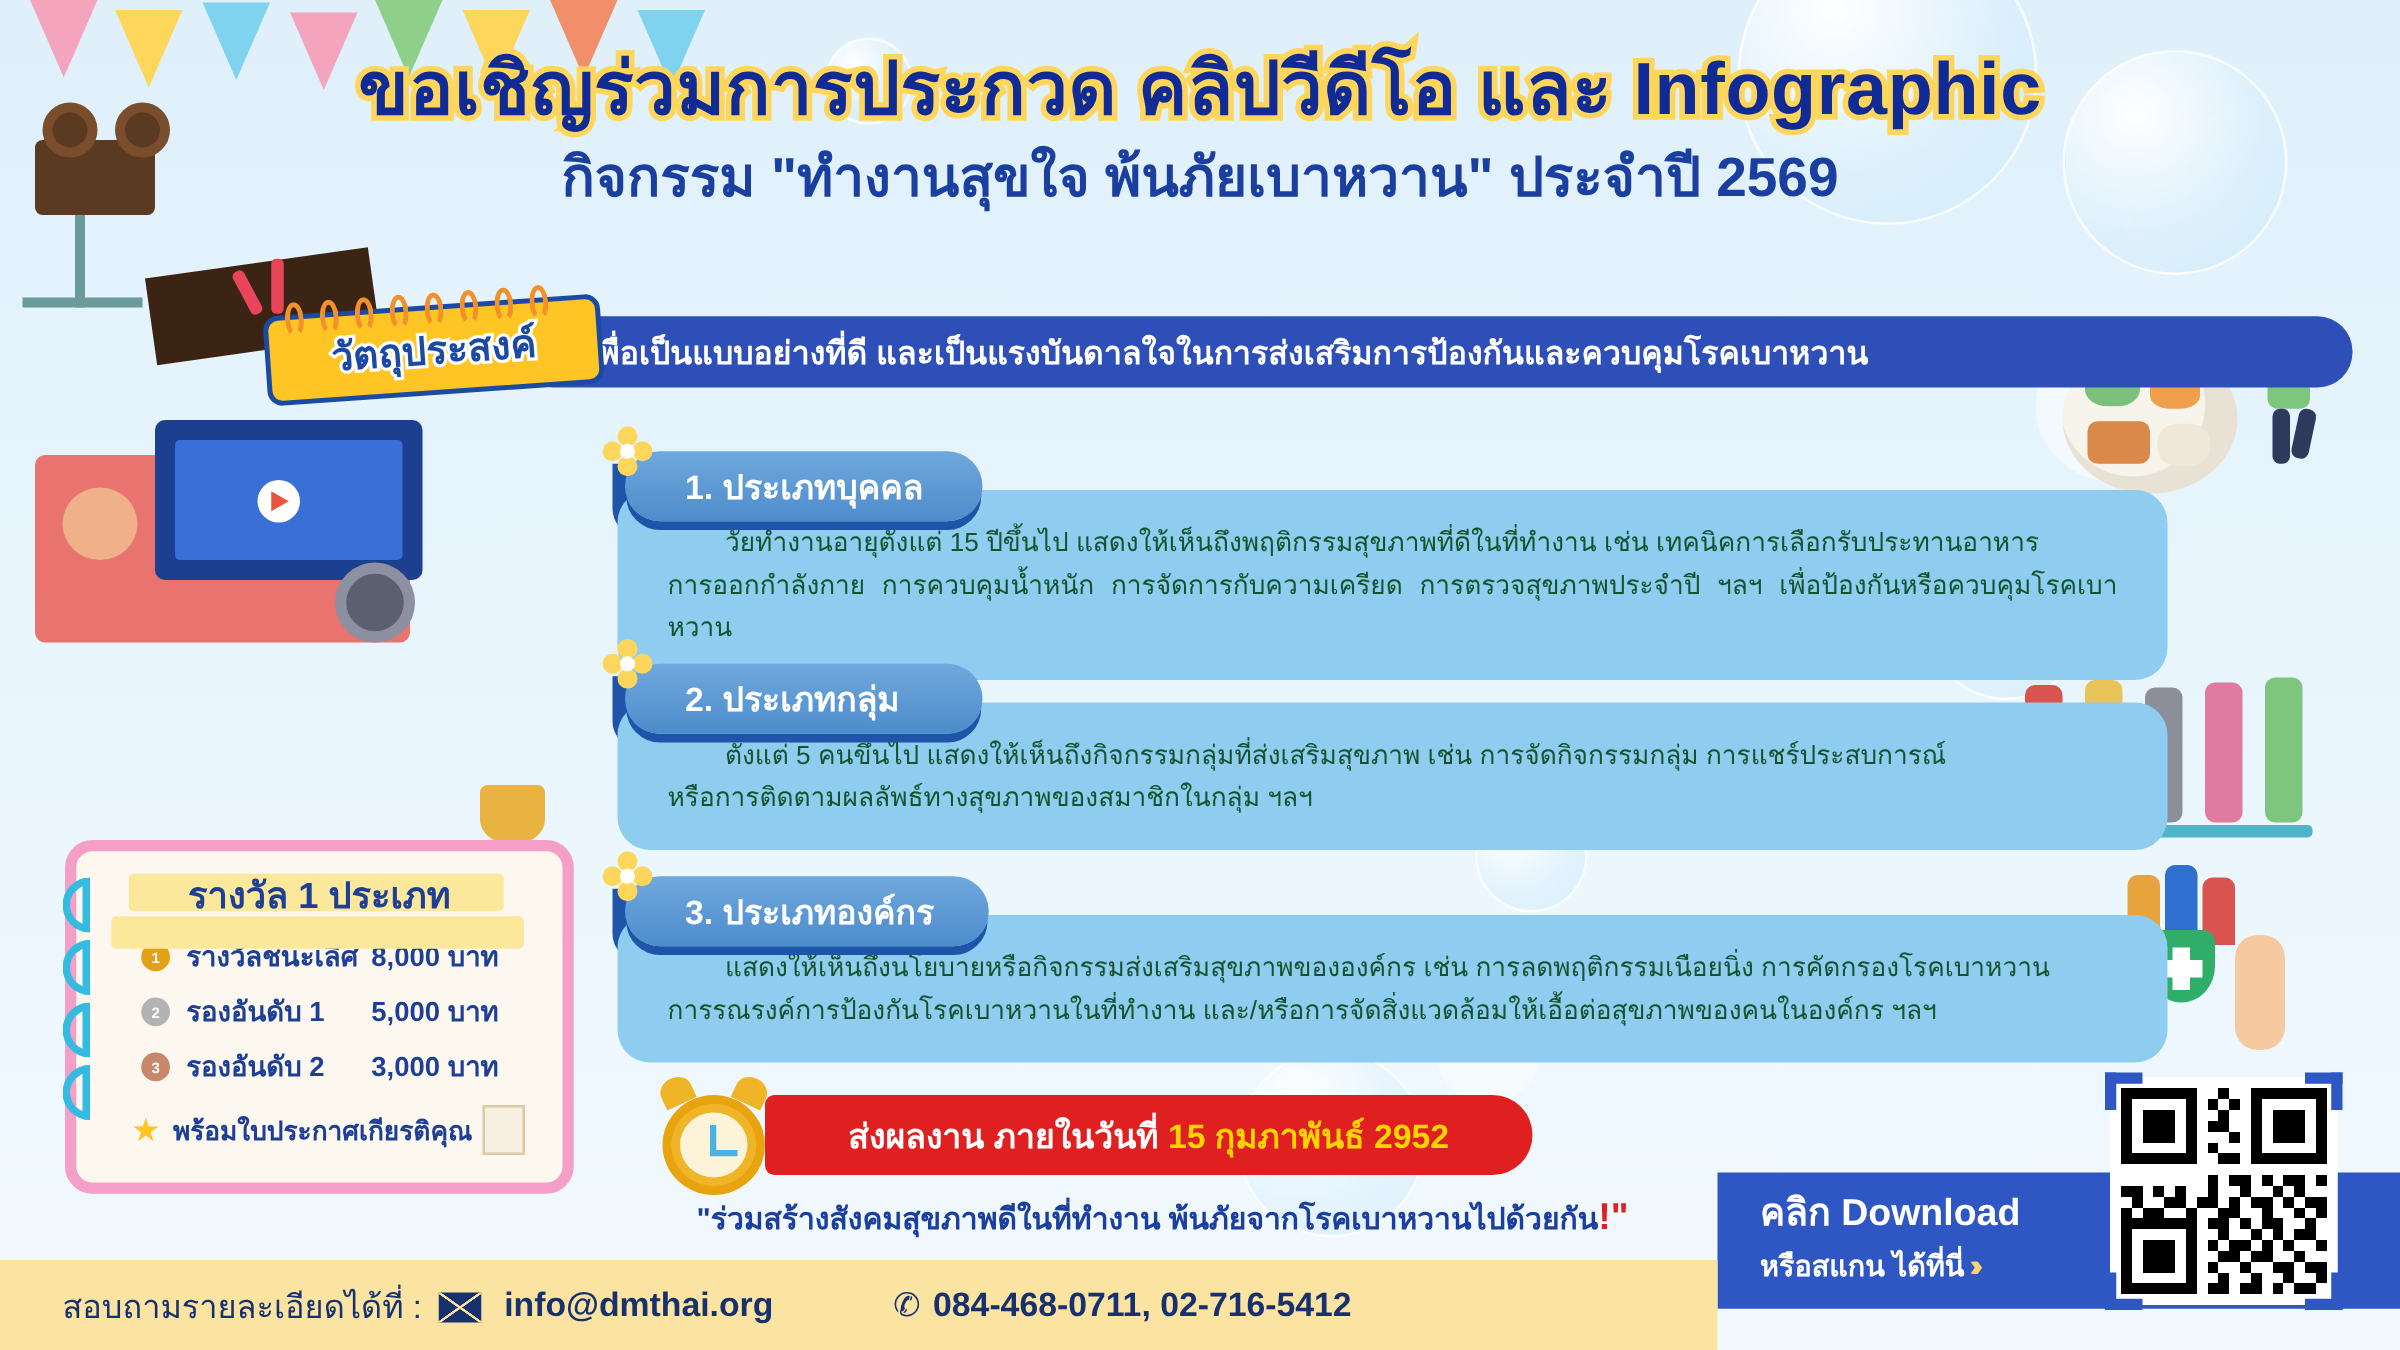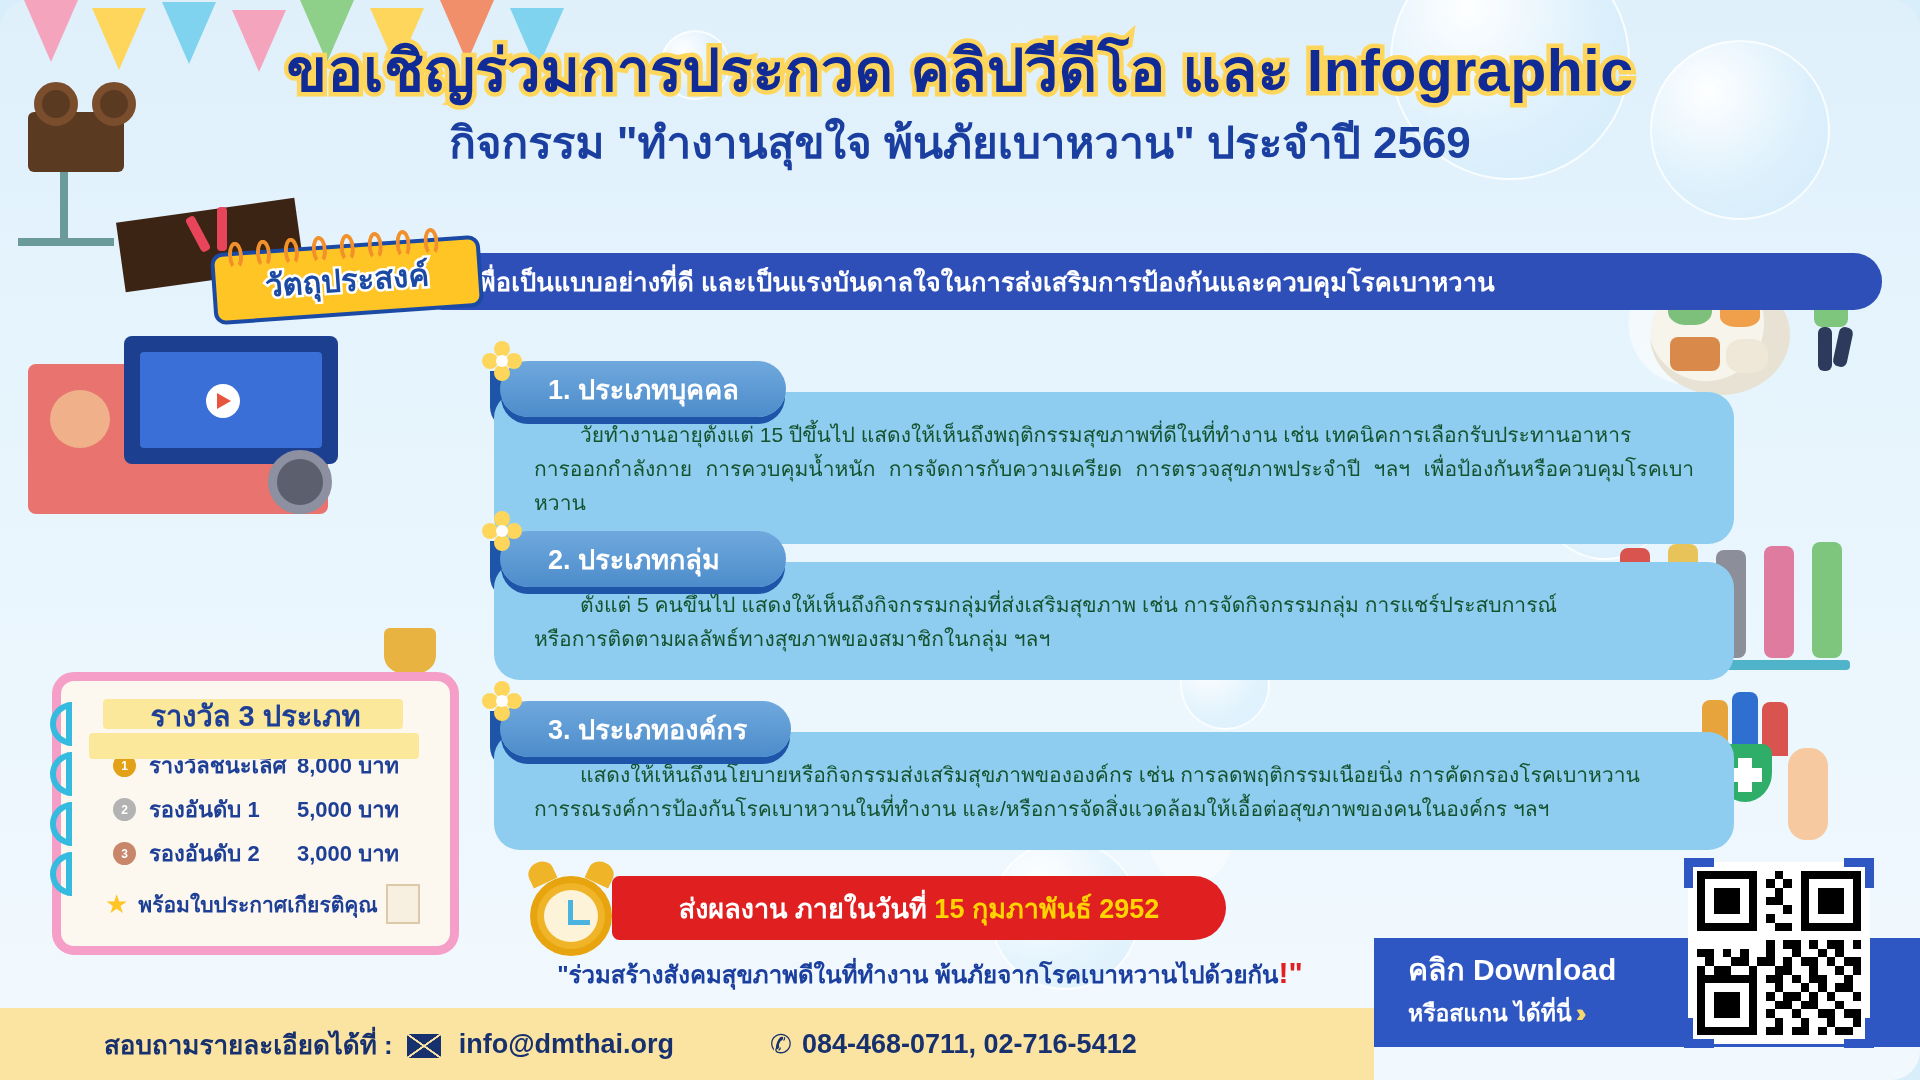--- a/index.html
+++ b/index.html
@@ -11,21 +11,20 @@
     background: #d9eefb;
   }
   #poster {
     position: absolute; inset: 0;
     background:
       radial-gradient(circle at 76% 12%, rgba(255,255,255,.85) 0 2px, transparent 3px),
       radial-gradient(circle at 88% 30%, rgba(255,255,255,.55) 0 60px, transparent 62px),
       radial-gradient(circle at 62% 78%, rgba(255,255,255,.45) 0 40px, transparent 42px),
       radial-gradient(circle at 30% 52%, rgba(255,255,255,.35) 0 30px, transparent 32px),
       linear-gradient(180deg,#dff0fb 0%,#e8f5fd 45%,#f2f9fe 100%);
-    border-radius: 29px;
   }
   
   .bub { position:absolute; border-radius:50%;
          background: radial-gradient(circle at 32% 28%, rgba(255,255,255,.95), rgba(214,238,252,.45) 58%, rgba(186,225,248,.35) 100%);
          border:2px solid rgba(255,255,255,.8); }
   
   #title-wrap { position:absolute; top:38px; left:0; width:100%; text-align:center; z-index:6; }
   #main-title {
     font-size:59px; font-weight:bold; color:#102a96; letter-spacing:.5px;
     -webkit-text-stroke: 9px #ffd65c; paint-order: stroke fill;
@@ -111,21 +110,21 @@
   #download-block .dl2 { color:#fff; font-size:23px; font-weight:bold; margin-top:2px;}
   #download-block .dl3 { color:#fff; font-size:23px; font-weight:bold; margin-top:2px; display:flex; align-items:center;}
   .chev { color:#f5d76e; font-size:25px; letter-spacing:-7px; margin-left:4px; }
   #qr { position:absolute; left:1688px; top:862px; width:182px; height:182px; background:#fff; z-index:7; }
   .qr-corner { position:absolute; width:30px; height:30px; border:9px solid #2f57c4; }
   
   #footer {
     position:absolute; left:0; bottom:0; width:1374px; height:72px;
     background:#fbe3a2; display:flex; align-items:center; z-index:6;
   }
-  #footer .f-label { margin-left:104px; font-size:26px; font-weight:bold; color:#17306e; }
+  #footer .f-label { margin-left:50px; font-size:26px; font-weight:normal; color:#17306e; }
   #footer .f-email { margin-left:10px; font-size:27px; font-weight:bold; color:#17306e; }
   #footer .f-phone { margin-left:104px; font-size:27px; font-weight:bold; color:#17306e; }
   .mail-ico { display:inline-block; width:34px; height:24px; background:#17306e; margin:0 8px -3px 14px; position:relative;}
   .mail-ico::after{content:""; position:absolute; inset:0; background:
      linear-gradient(to bottom right, transparent 47%, #fbe3a2 48% 52%, transparent 53%),
      linear-gradient(to bottom left, transparent 47%, #fbe3a2 48% 52%, transparent 53%);}
   
   .ill { position:absolute; }
   .camera-body { position:absolute; left:28px; top:112px; width:96px; height:60px; background:#5b3a22; border-radius:6px; }
   .reel { position:absolute; width:44px; height:44px; border-radius:50%; background:#5b3a22; border:8px solid #7a4e2c;}
@@ -298,21 +297,21 @@
     <div style="position:absolute;left:10px;top:62px;width:56px;height:22px;background:#5b3a22;border-radius:4px;"></div>
   </div>
 
   <div id="prize-card">
     <div class="ring" style="top:32px;"></div>
     <div class="ring" style="top:82px;"></div>
     <div class="ring" style="top:132px;"></div>
     <div class="ring" style="top:182px;"></div>
     <div class="hl" style="left:42px;top:18px;width:300px;height:30px;"></div>
     <div class="hl" style="left:28px;top:52px;width:330px;height:26px;"></div>
-    <div id="prize-title">รางวัล 3 ประเภท</div>
+    <div id="prize-title">รางวัล 1 ประเภท</div>
 
     <div class="prize-row">
       <span class="medal" style="background:#e3a117;">1</span>
       <span class="prize-name">รางวัลชนะเลิศ</span>
       <span>8,000 บาท</span>
     </div>
     <div class="prize-row">
       <span class="medal" style="background:#b3b3b3;">2</span>
       <span class="prize-name">รองอันดับ 1</span>
       <span>5,000 บาท</span>

